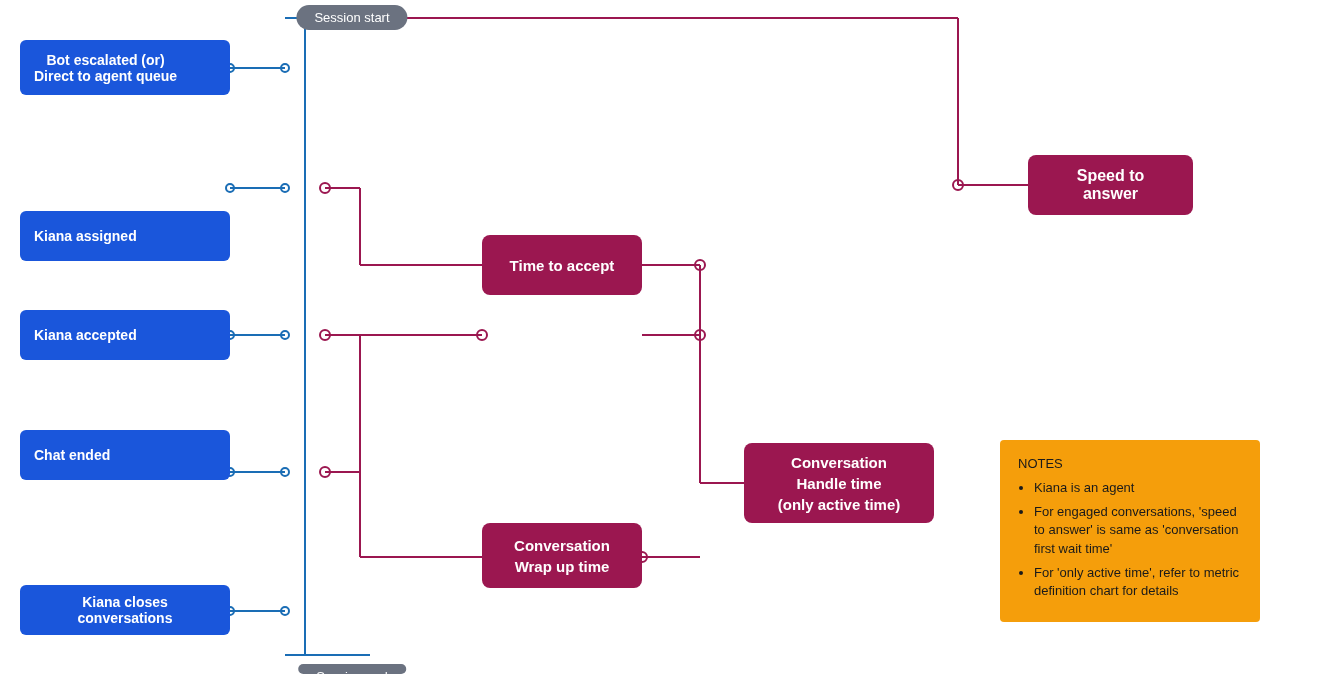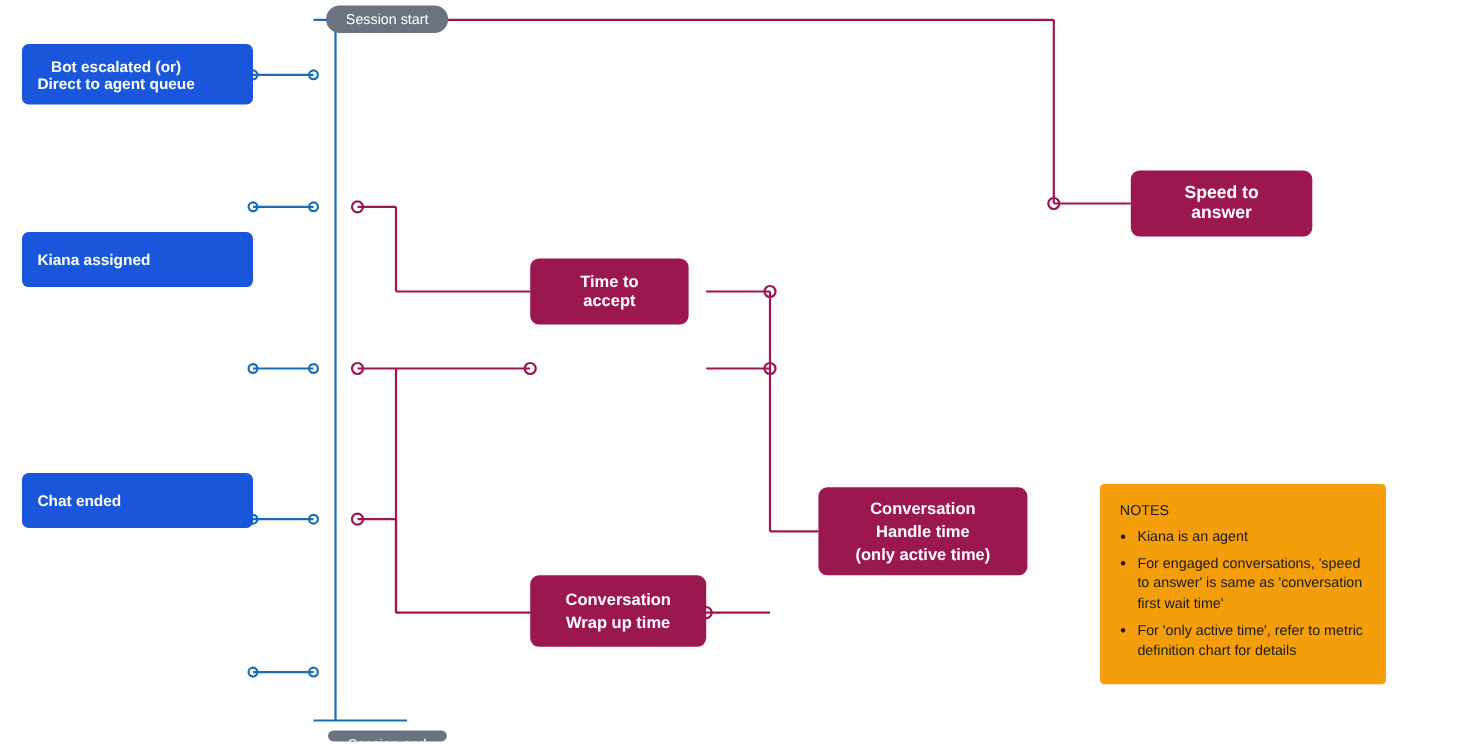--- a/index.html
+++ b/index.html
@@ -182,27 +182,33 @@
 
   <div class="event-box" style="top: 40px; left: 20px; height: 55px;">
     <span style="white-space: pre-line;">Bot escalated (or)
 Direct to agent queue</span>
   </div>
 
   <div class="event-box" style="top: 163px; left: 20px; height: 50px; margin-top: 48px;">
     <span>Kiana assigned</span>
   </div>
 
+  <div class="event-box" style="top: 310px; left: 20px; height: 50px;">
+    <span>Kiana accepted</span>
+  </div>
 
   <div class="event-box" style="top: 430px; left: 20px; height: 50px;">
     <span>Chat ended</span>
   </div>
 
-
-  <div class="metric-box" style="top: 235px; left: 482px; width: 144px; height: 60px; font-size: 15px;">
+  <div class="event-box" style="top: 585px; left: 20px; height: 50px;">
+    <span>Kiana closes conversations</span>
+  </div>
+
+  <div class="metric-box" style="top: 235px; left: 482px; width: 160px; height: 60px; font-size: 15px;">
     <span>Time to accept</span>
   </div>
 
   <div class="metric-box" style="top: 155px; left: 1028px; width: 165px; height: 60px; font-size: 16px;">
     <span>Speed to answer</span>
   </div>
 
   <div class="metric-box" style="top: 443px; left: 744px; width: 190px; height: 80px; font-size: 15px; line-height: 1.4;">
     <span style="white-space: pre-line; text-align: center;">Conversation
 Handle time

